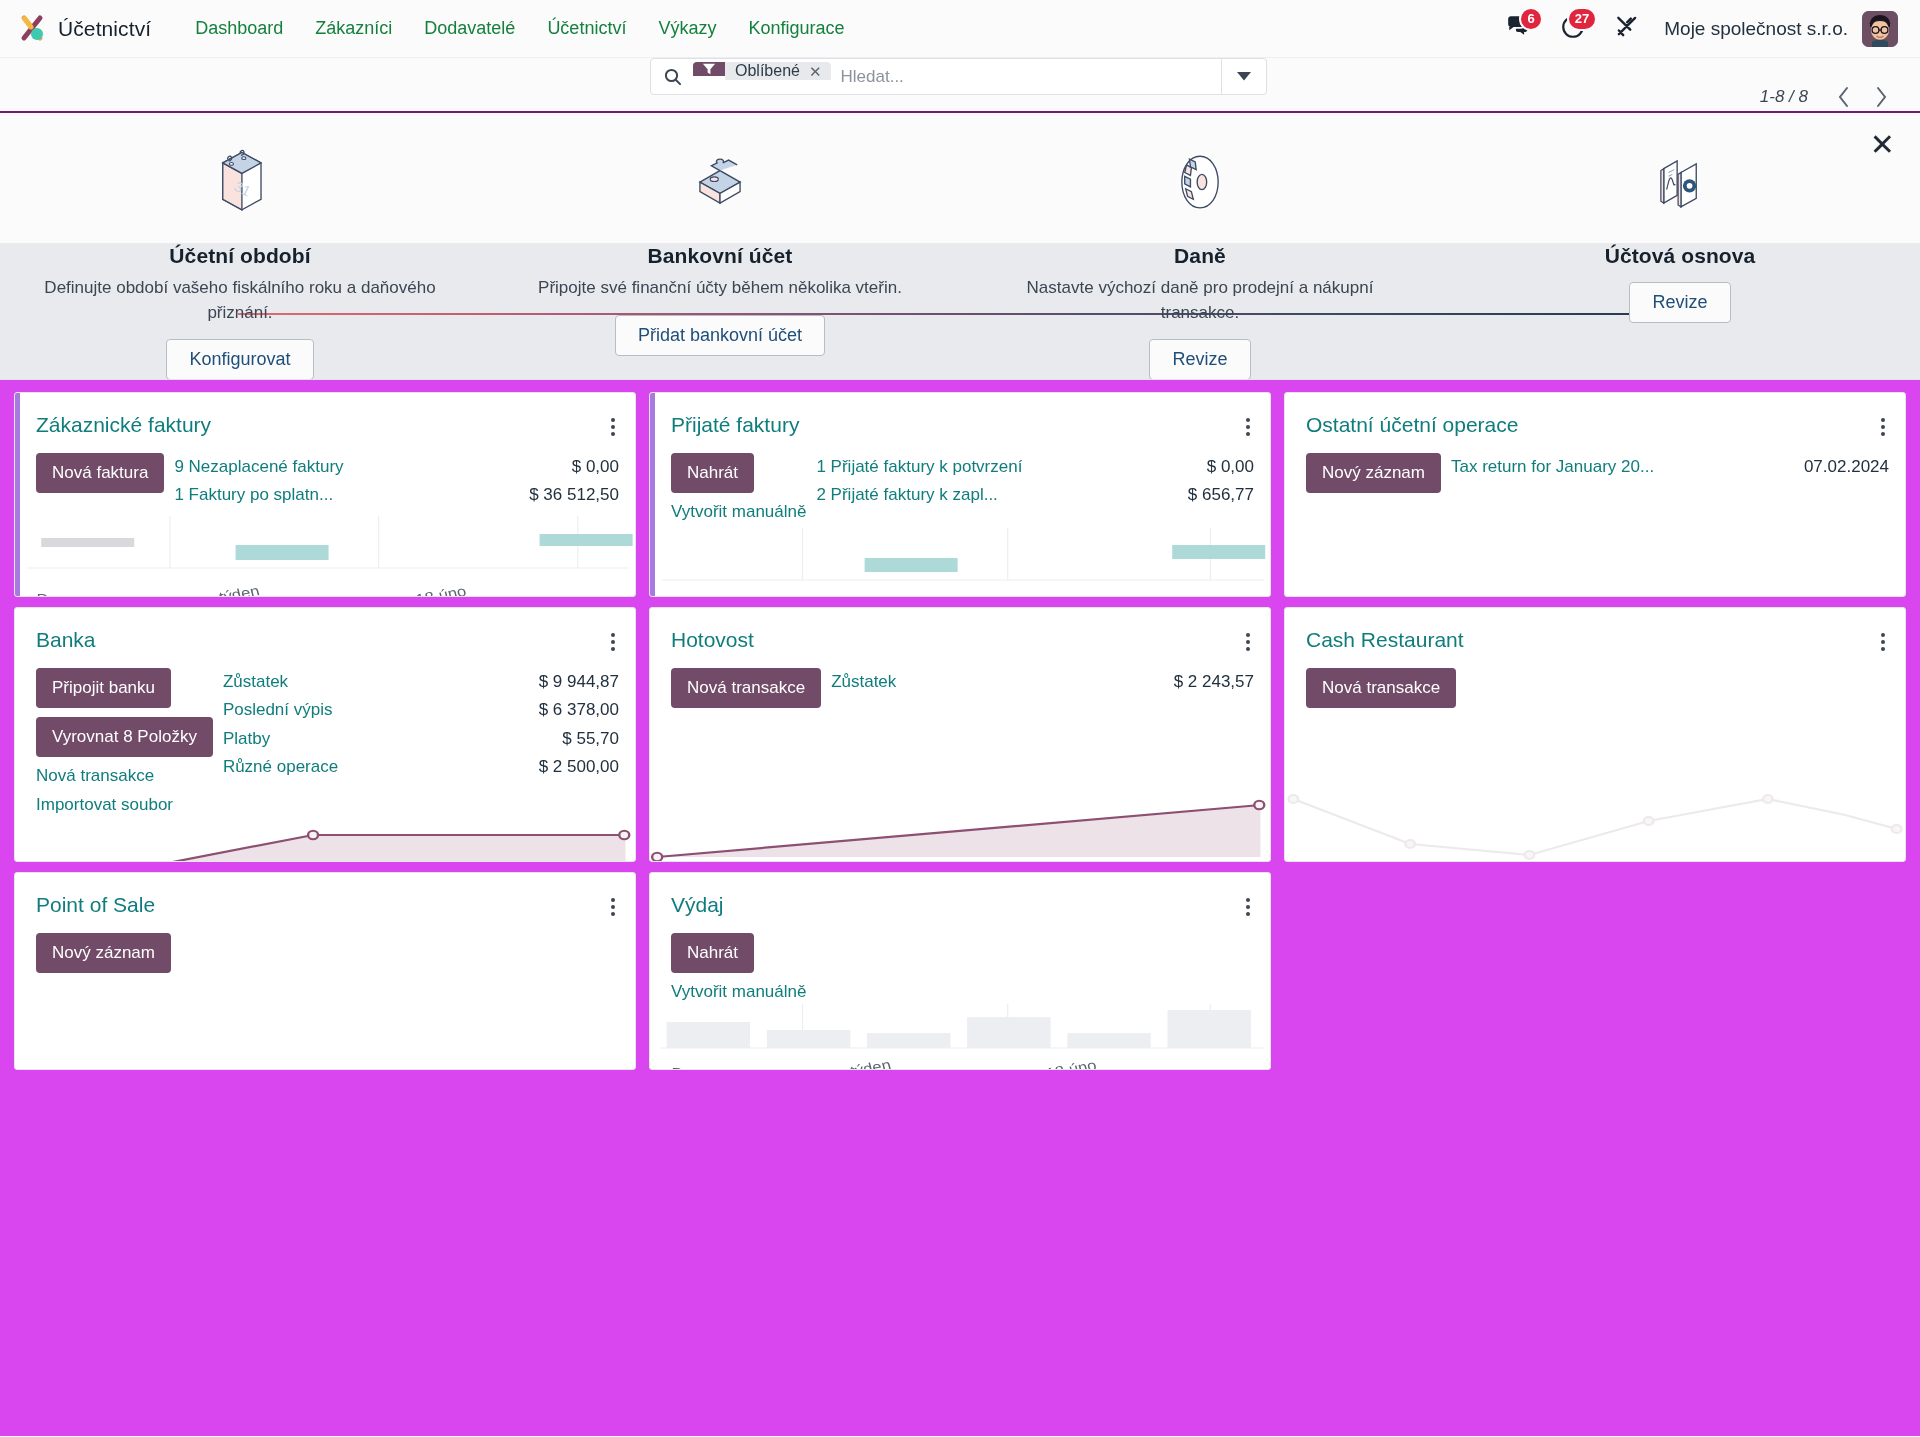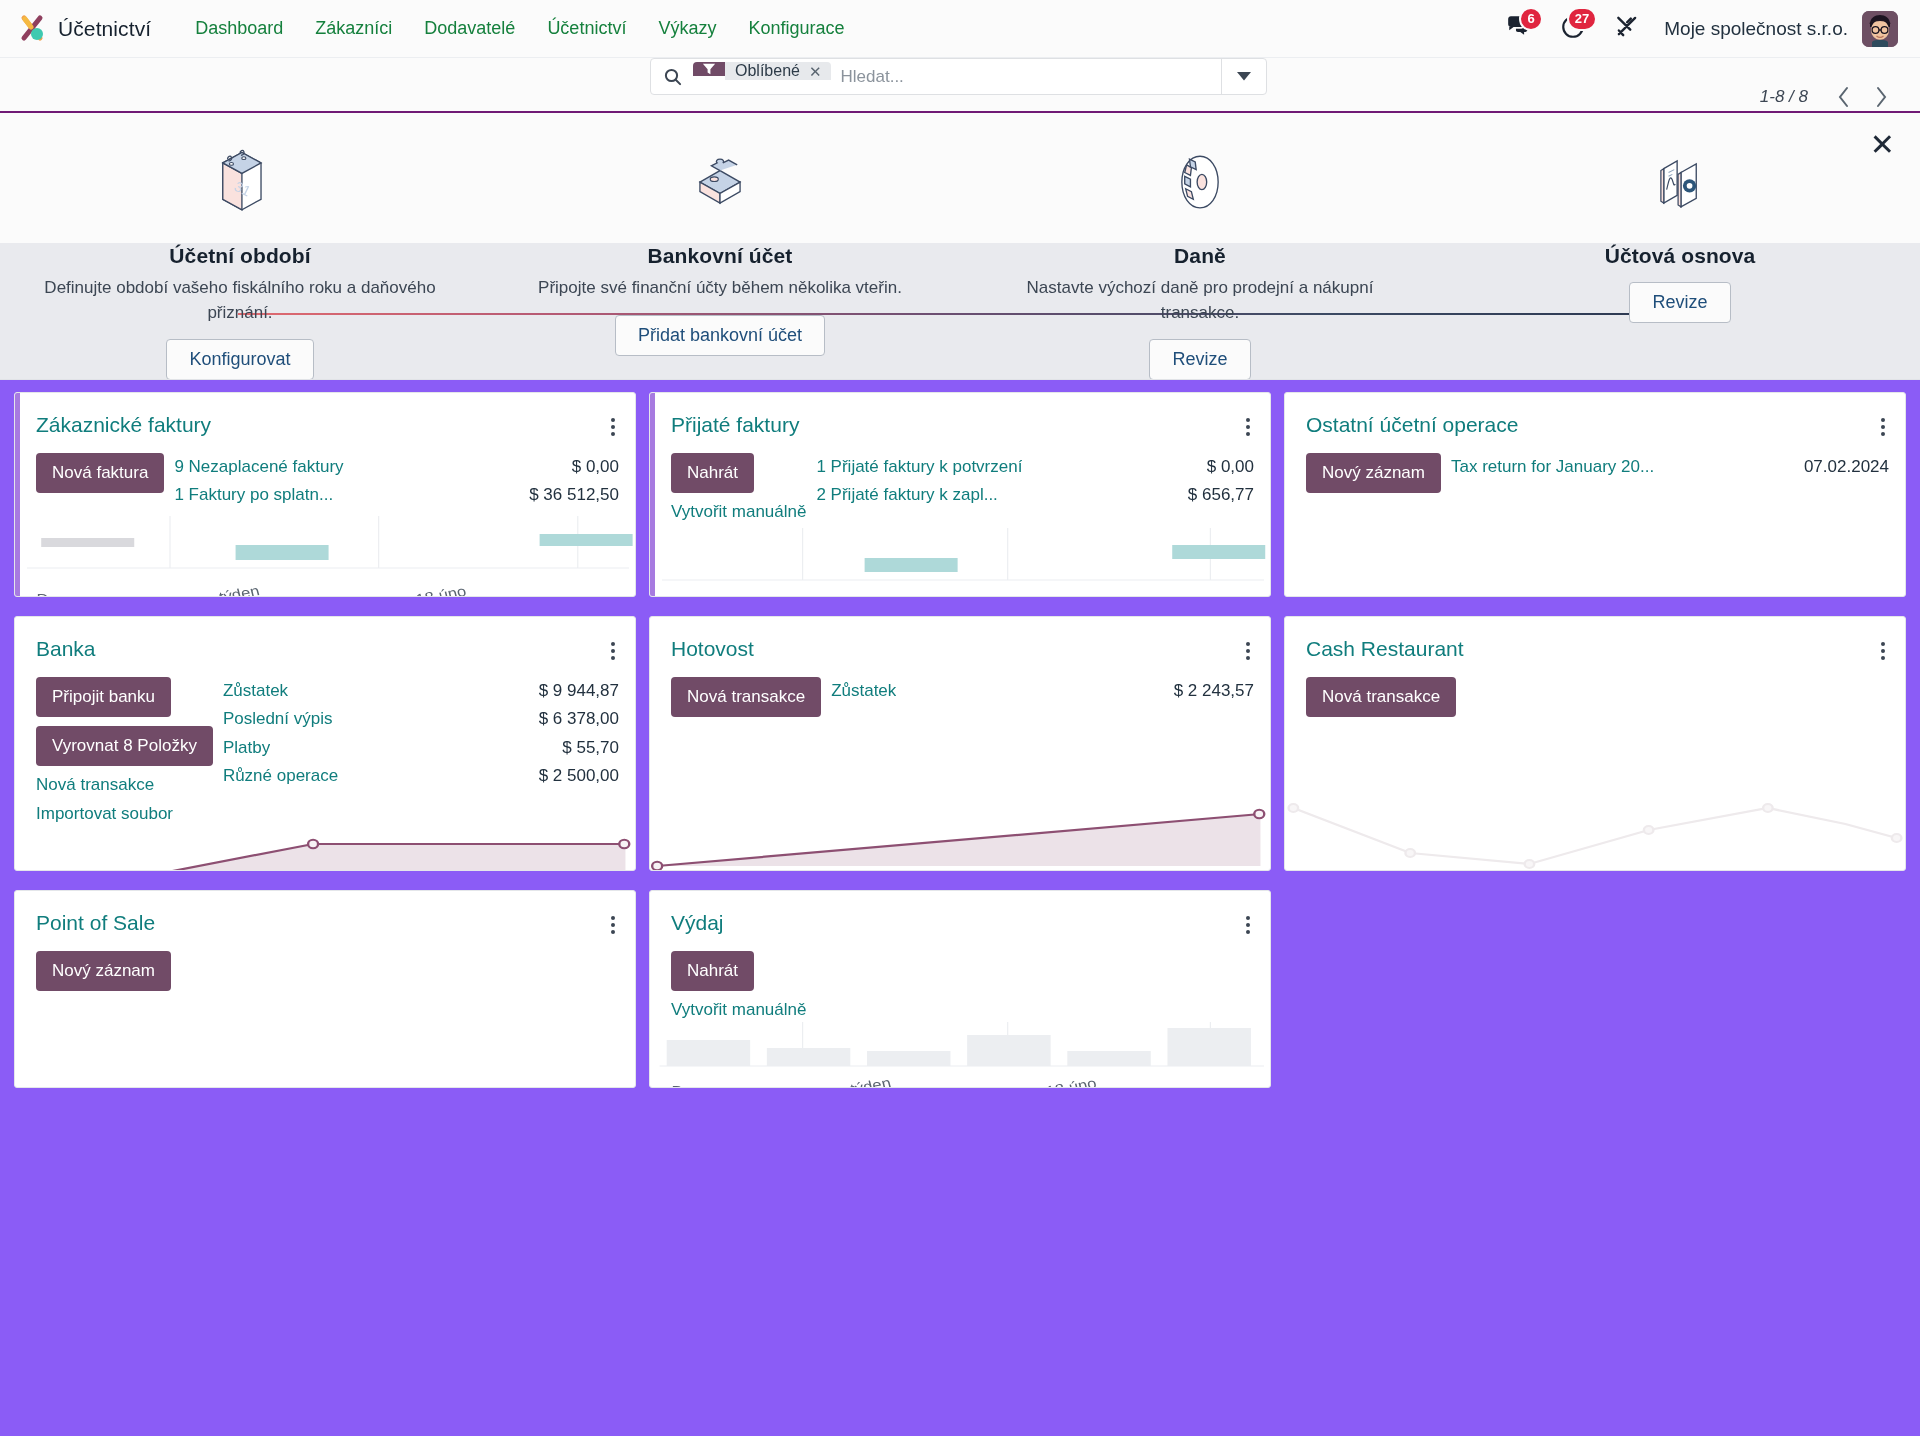--- a/index.html
+++ b/index.html
@@ -128,23 +128,23 @@
   .onb-btn {
     margin-top: 14px; background: #fbfbfb; border: 1px solid #b7bdc6;
     color: #1f4e7a; font-size: 18px; padding: 9px 22px; border-radius: 4px;
     cursor: pointer; font-family: "Liberation Sans", sans-serif; white-space: nowrap;
   }
 
   
   .kanban {
     padding: 12px 14px 20px 14px;
     display: grid; grid-template-columns: repeat(3, 1fr);
-    gap: 19px 13px; align-content: start;
+    gap: 10px 13px; align-content: start;
     height: calc(1437px - 58px - 55px - 268px);
-    background: #8b5cf6;
+    background: #d946ef;
   }
   .card {
     background: #fff; border: 1px solid #e4e6ea; border-radius: 3px;
     position: relative; display: flex; flex-direction: column;
     overflow: hidden;
   }
   .card.accent::before {
     content: ""; position: absolute; left: 0; top: 0; bottom: 0; width: 5px;
     background: #a77ae0;
   }

